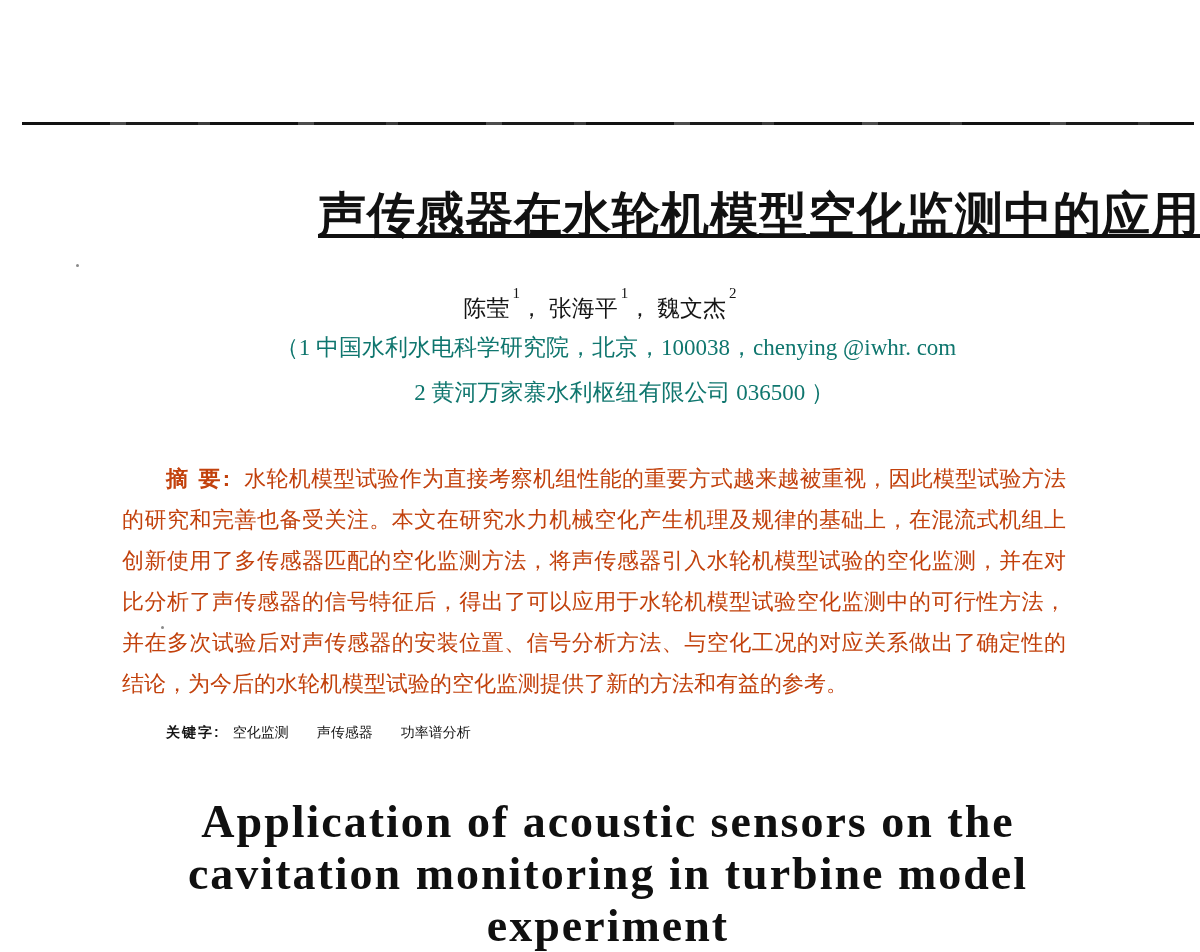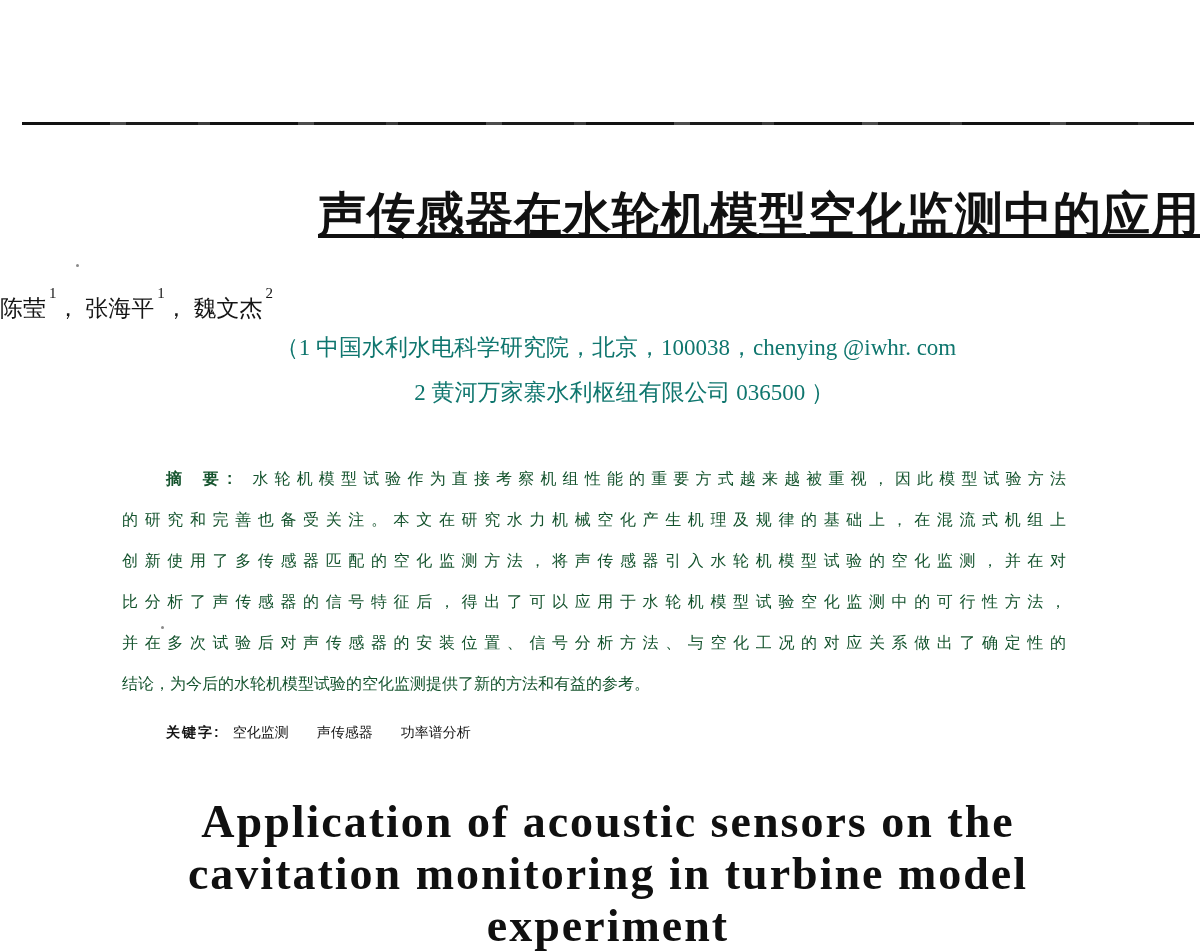--- a/index.html
+++ b/index.html
@@ -50,20 +50,21 @@
     line-height: 62px;
     letter-spacing: 1px;
     color: #111111;
     text-decoration: underline;
   }
   .authors {
     position: absolute;
     top: 284px;
     left: 0;
     width: 100%;
+    text-align: center;
     font-size: 23px;
     line-height: 36px;
     color: #151515;
   }
   .authors sup {
     font-size: 15px;
     position: relative;
     top: -9px;
     margin-left: 3px;
   }
@@ -76,22 +77,22 @@
     line-height: 34px;
     color: #0f766e;
   }
   .affil.a1 { top: 331px; }
   .affil.a2 { top: 376px; padding-left: 8px; }
   .abstract {
     position: absolute;
     top: 458px;
     left: 122px;
     width: 944px;
-    font-size: 16px;
-    color: #14532d;
+    font-size: 22px;
+    color: #c2410c;
   }
   .abstract p {
     margin: 0;
     line-height: 41px;
     text-align: justify;
     text-align-last: justify;
   }
   .abstract p.first { text-indent: 44px; }
   .abstract p.last { text-align: center; text-align-last: left; }
   .abstract b.abs-label {

